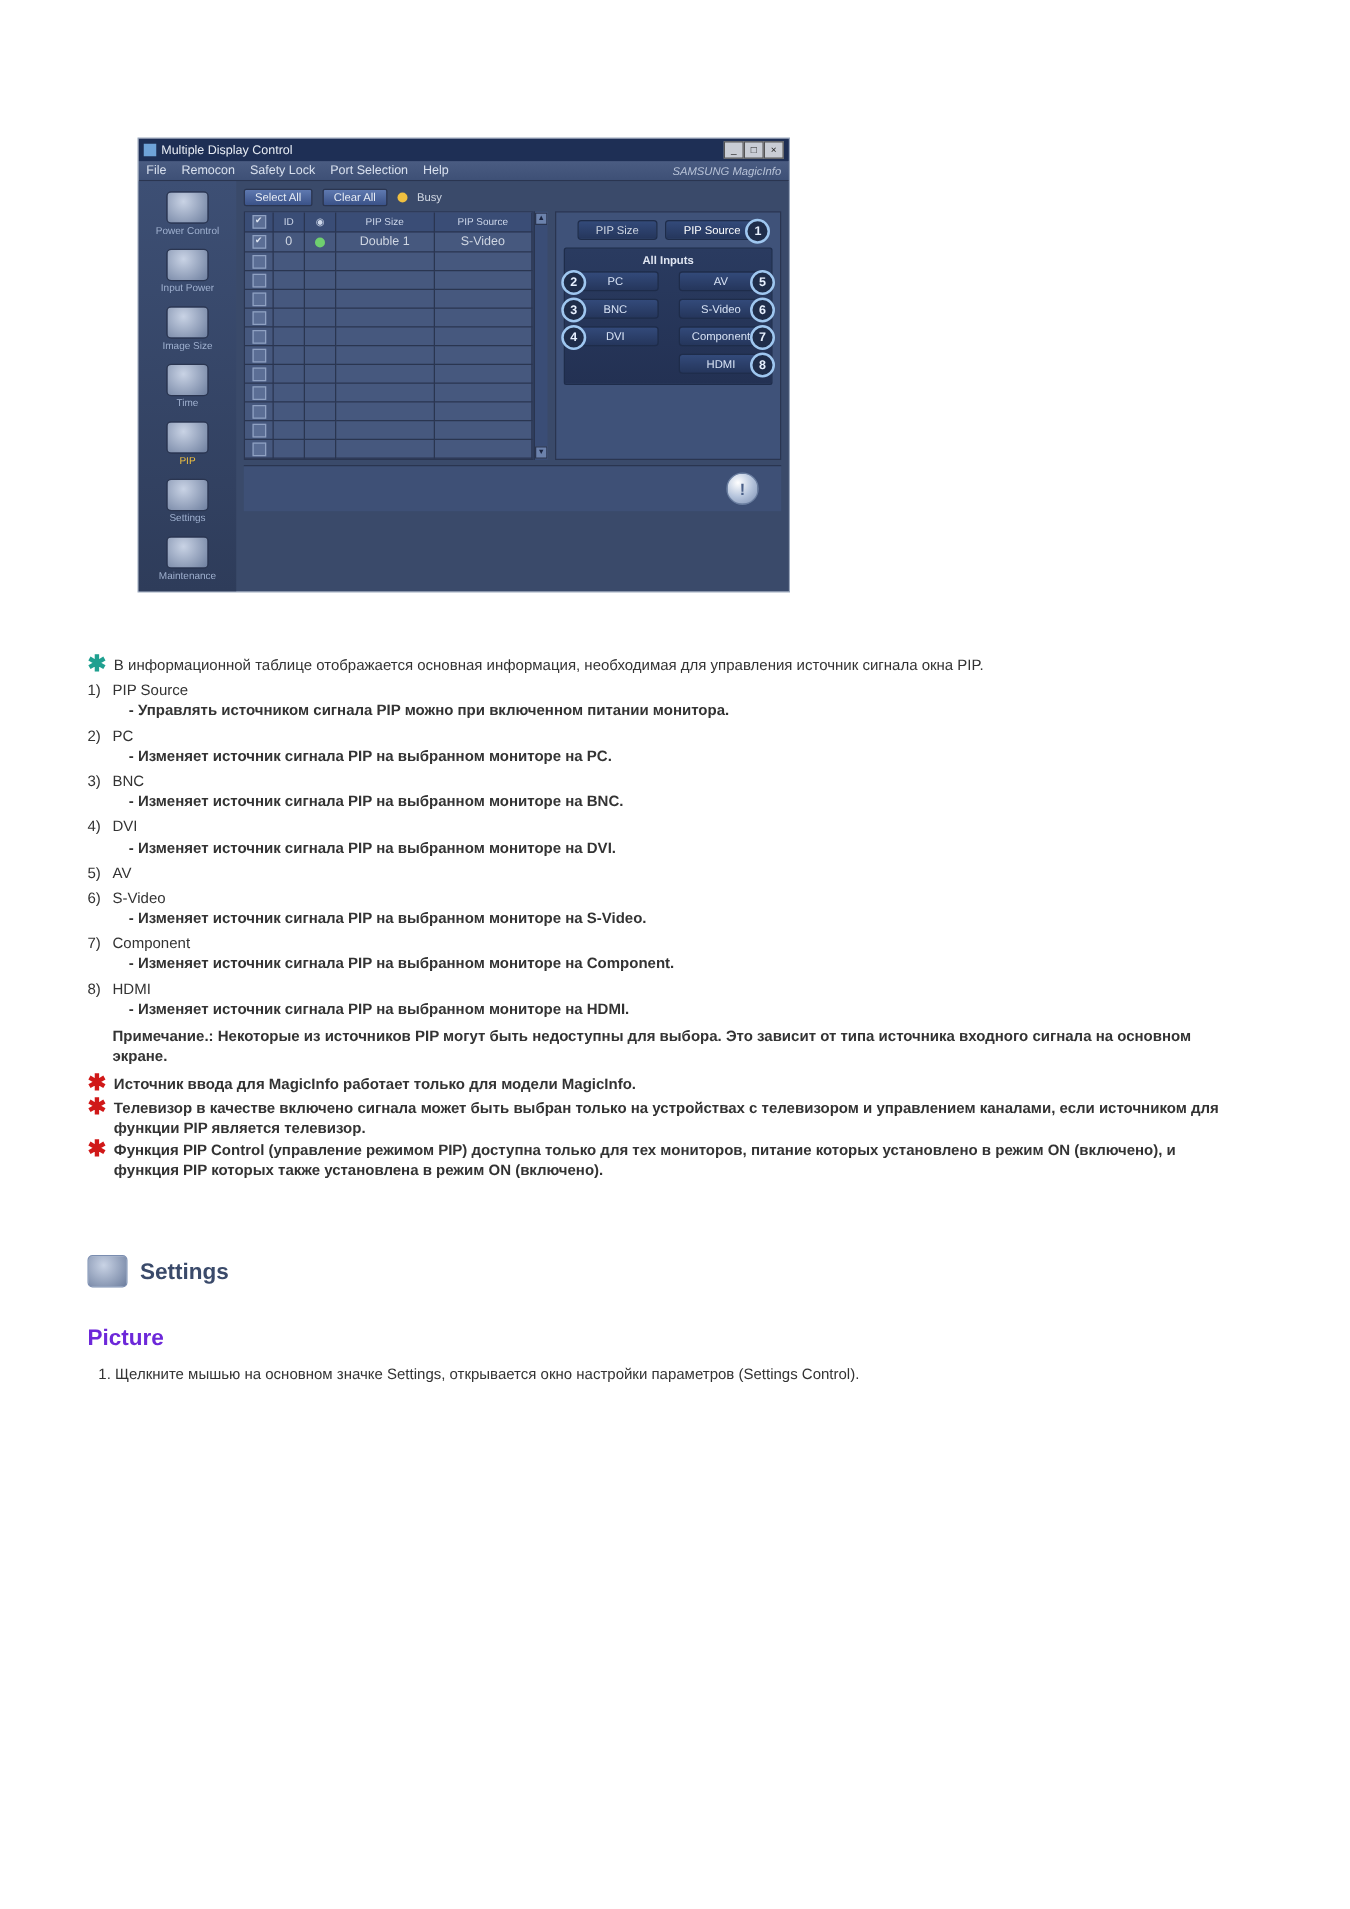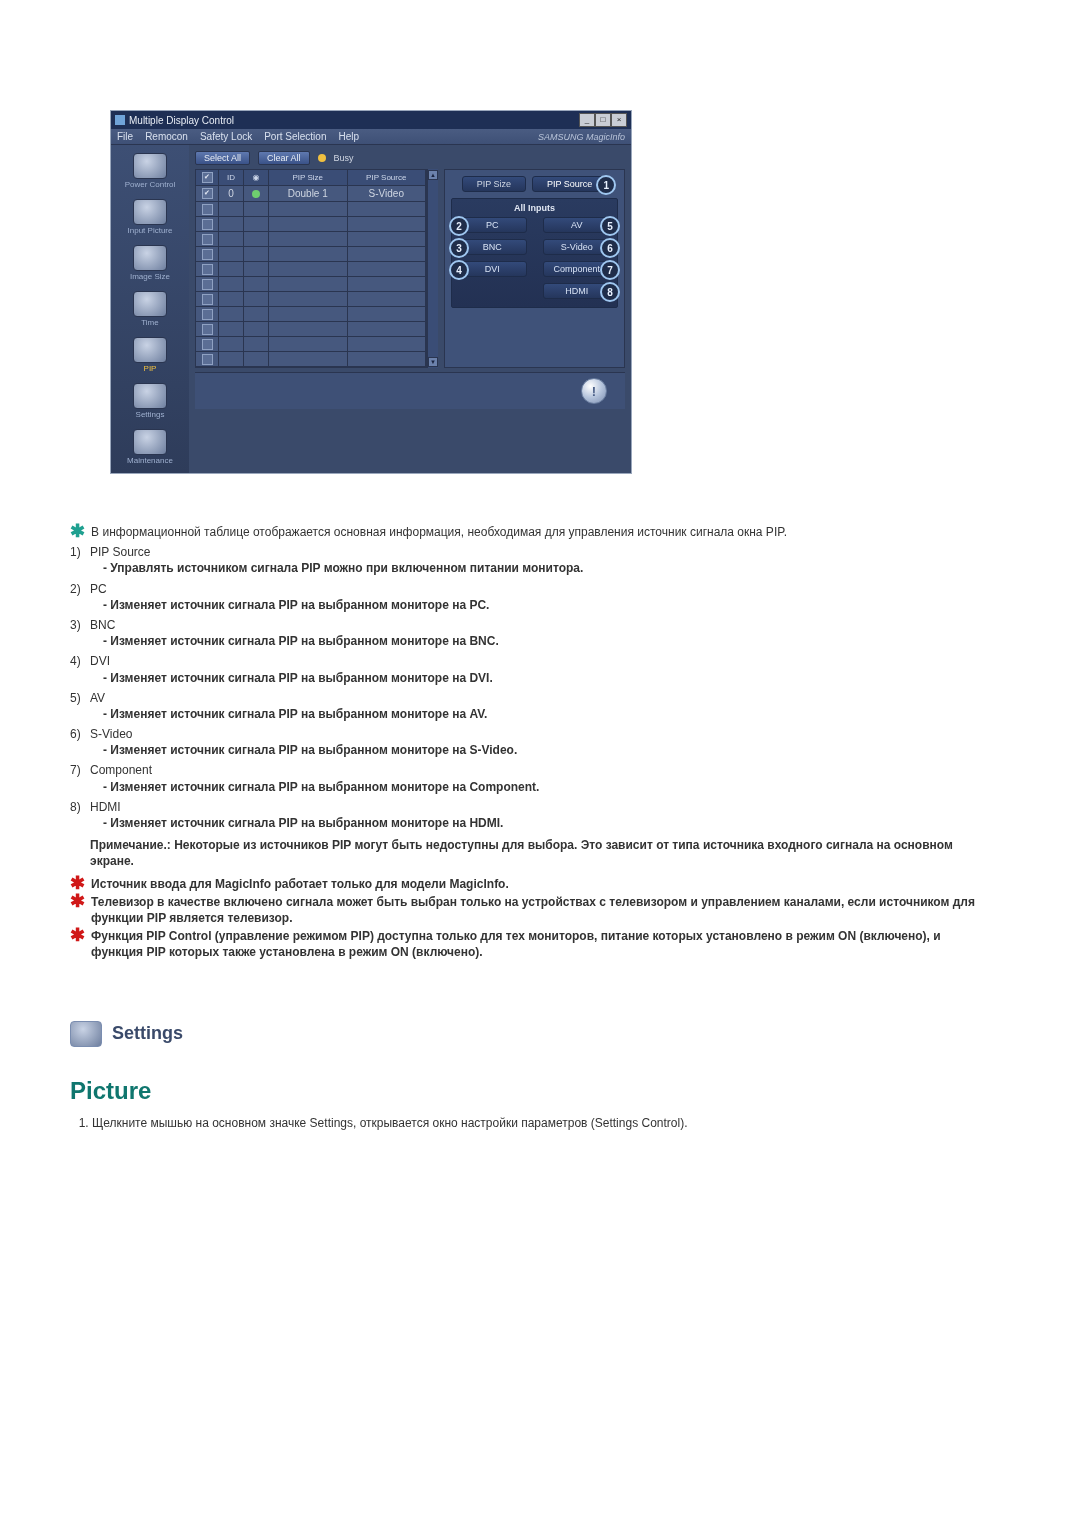--- a/index.html
+++ b/index.html
@@ -200,21 +200,21 @@
     margin-top:60px;
     color:#3a4a6a;
   }
   .section-head .ico {
     width:30px; height:24px;
     background: radial-gradient(circle at 40% 30%, #c9d3e5, #6d7e9e);
     border:1px solid #7a8db0;
     border-radius:4px;
   }
   .section-head h2 { font-size:18px; font-weight:bold; color:#3a4a6a; margin:0; }
-  .subhead { font-size:24px; font-weight:bold; color:#0f766e; margin:28px 0 8px 0; }
+  .subhead { font-size:18px; font-weight:bold; color:#6d28d9; margin:28px 0 8px 0; }
   .ollist { margin:6px 0 14px 6px; padding:0; }
   .ollist li { list-style:decimal; margin-left:16px; margin-bottom:6px;}
 </style>
 </head>
 <body>
 
 <div class="page">
 
   <div class="screenshot">
     <div class="titlebar">
@@ -240,21 +240,21 @@
     </div>
 
     <div class="body-area">
       <div class="side">
         <div class="side-item">
           <div class="side-ico"></div>
           <span class="side-label">Power Control</span>
         </div>
         <div class="side-item">
           <div class="side-ico"></div>
-          <span class="side-label">Input Picture</span>
+          <span class="side-label">Input Power</span>
         </div>
         <div class="side-item">
           <div class="side-ico"></div>
           <span class="side-label">Image Size</span>
         </div>
         <div class="side-item">
           <div class="side-ico"></div>
           <span class="side-label">Time</span>
         </div>
         <div class="side-item active">
@@ -467,21 +467,21 @@
     <div class="star-row">
       <span class="teal-star">✱</span>
       <span>В информационной таблице отображается основная информация, необходимая для управления источник сигнала окна PIP.</span>
     </div>
 
     <ul class="numlist" id="numlist">
         <li><span class="num">1)</span>PIP Source<span class="sub">- Управлять источником сигнала PIP можно при включенном питании монитора.</span></li>
         <li><span class="num">2)</span>PC<span class="sub">- Изменяет источник сигнала PIP на выбранном мониторе на PC.</span></li>
         <li><span class="num">3)</span>BNC<span class="sub">- Изменяет источник сигнала PIP на выбранном мониторе на BNC.</span></li>
         <li><span class="num">4)</span>DVI<span class="sub">- Изменяет источник сигнала PIP на выбранном мониторе на DVI.</span></li>
-        <li><span class="num">5)</span>AV<span class="sub">- Изменяет источник сигнала PIP на выбранном мониторе на AV.</span></li>
+        <li><span class="num">5)</span>AV</li>
         <li><span class="num">6)</span>S-Video<span class="sub">- Изменяет источник сигнала PIP на выбранном мониторе на S-Video.</span></li>
         <li><span class="num">7)</span>Component<span class="sub">- Изменяет источник сигнала PIP на выбранном мониторе на Component.</span></li>
         <li><span class="num">8)</span>HDMI<span class="sub">- Изменяет источник сигнала PIP на выбранном мониторе на HDMI.</span></li>
       </ul>
 
     <div style="margin-left:20px; margin-top:6px;">
       <span class="bold">Примечание.: Некоторые из источников PIP могут быть недоступны для выбора. Это зависит от типа источника входного сигнала на основном экране.</span>
     </div>
 
     <div class="star-row" style="margin-top:6px;">

